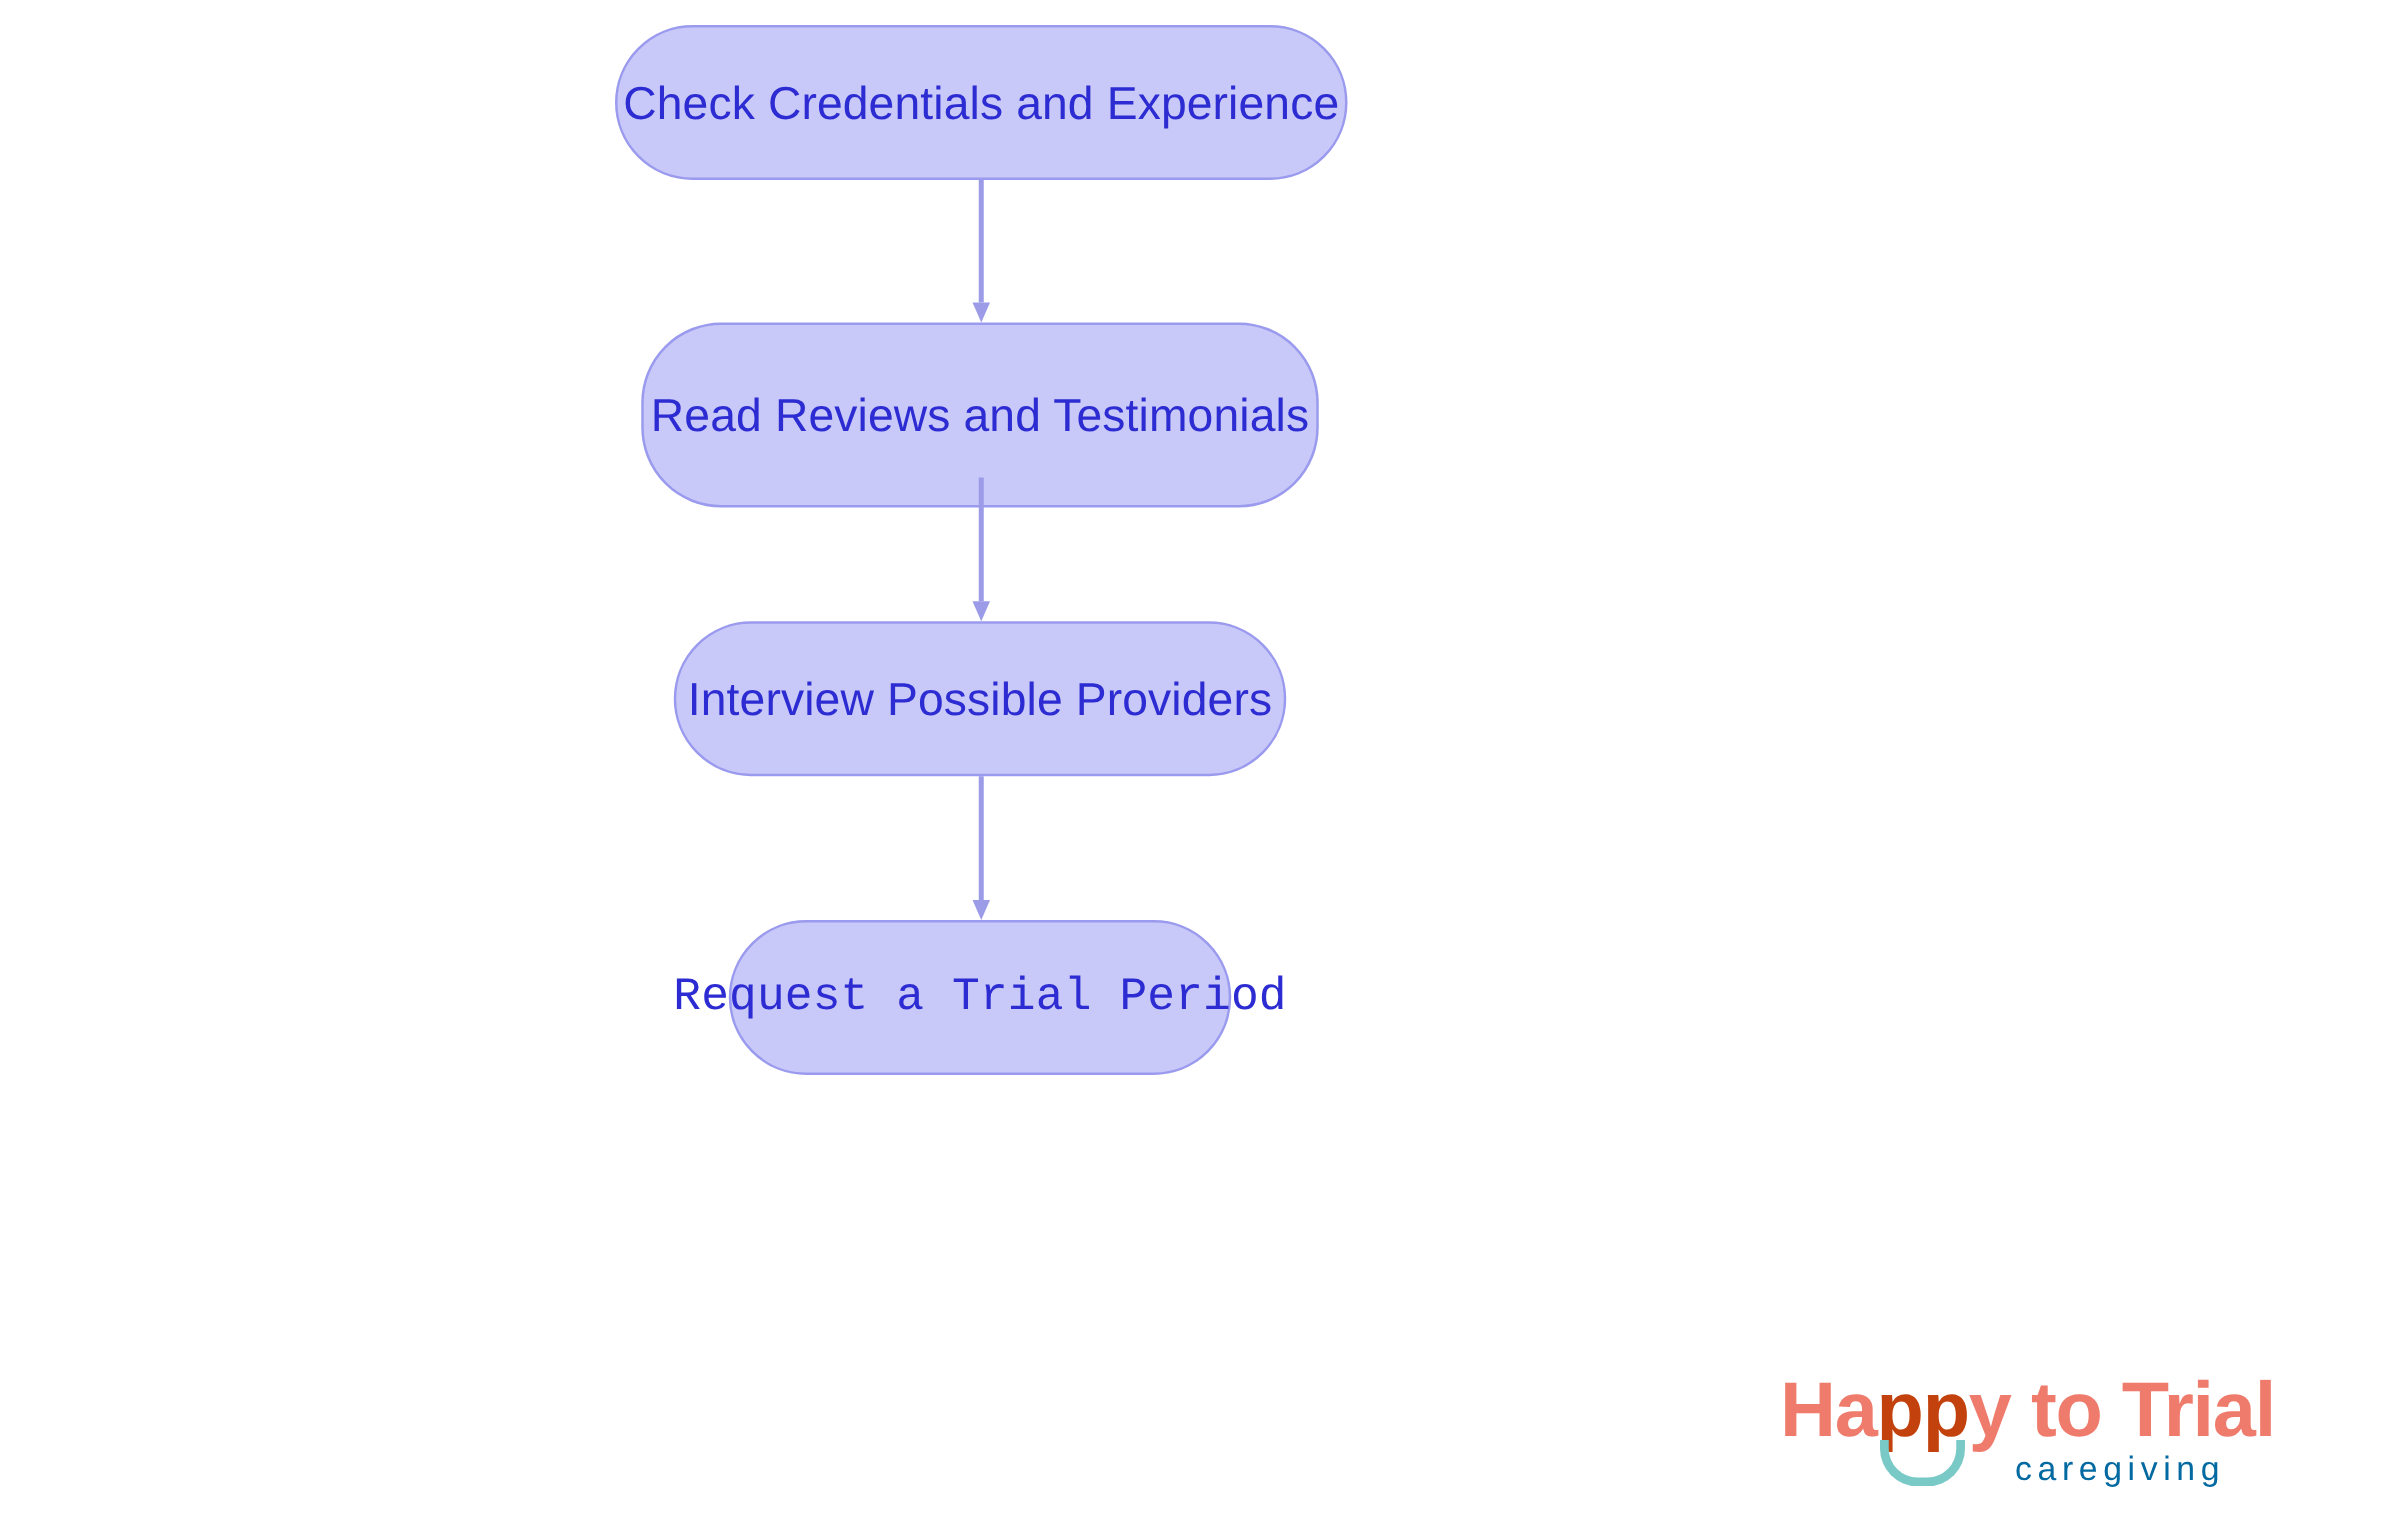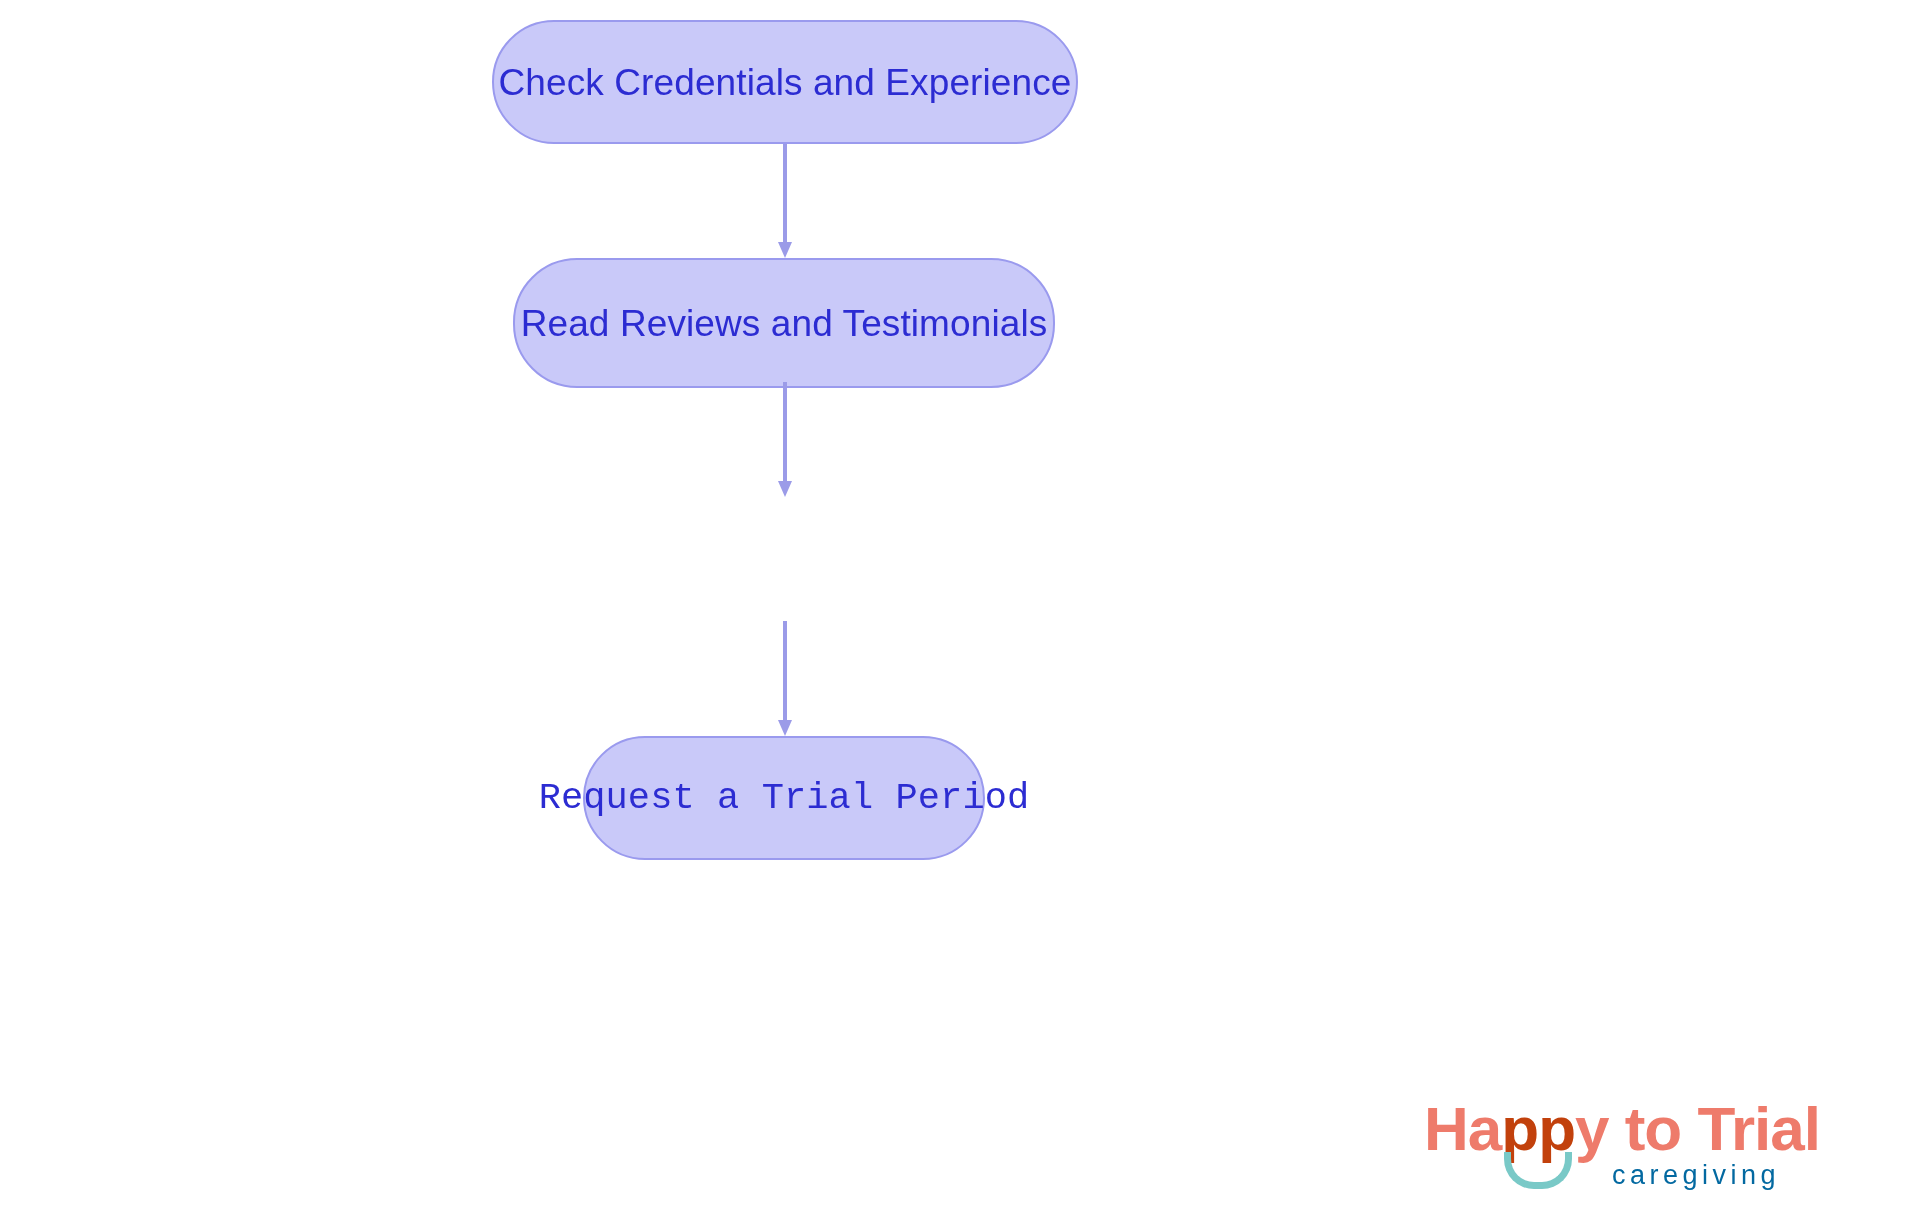--- a/index.html
+++ b/index.html
@@ -37,21 +37,21 @@
     white-space: nowrap;
   }
   .node-label {
     font-size: 37px;
     font-weight: 400;
     color: #2c2cd2;
     line-height: 1;
   }
 
   #node-0 { left: 492px;  top: 20px;   width: 586px; height: 124px; }
-  #node-1 { left: 513px;  top: 258px;  width: 542px; height: 130px; }
+  #node-1 { left: 513px;  top: 258px;  width: 542px; height: 148px; }
   #node-2 { left: 539px;  top: 497px;  width: 490px; height: 124px; }
   #node-3 { left: 583px;  top: 736px;  width: 402px; height: 124px; font-family: Liberation Mono, monospace; }
 
   
   .connector {
     position: absolute;
     left: 778px;
     width: 14px;
   }
   .conn-line {
@@ -143,20 +143,23 @@
 
   <div class="node" id="node-1">
     <span class="node-label">Read Reviews and Testimonials</span>
   </div>
 
   <div class="connector" id="conn-1">
     <div class="conn-line"></div>
     <div class="conn-head"></div>
   </div>
 
+  <div class="node" id="node-2">
+    <span class="node-label">Interview Possible Providers</span>
+  </div>
 
   <div class="connector" id="conn-2">
     <div class="conn-line"></div>
     <div class="conn-head"></div>
   </div>
 
   <div class="node" id="node-3">
     <span class="node-label">Request a Trial Period</span>
   </div>
 

